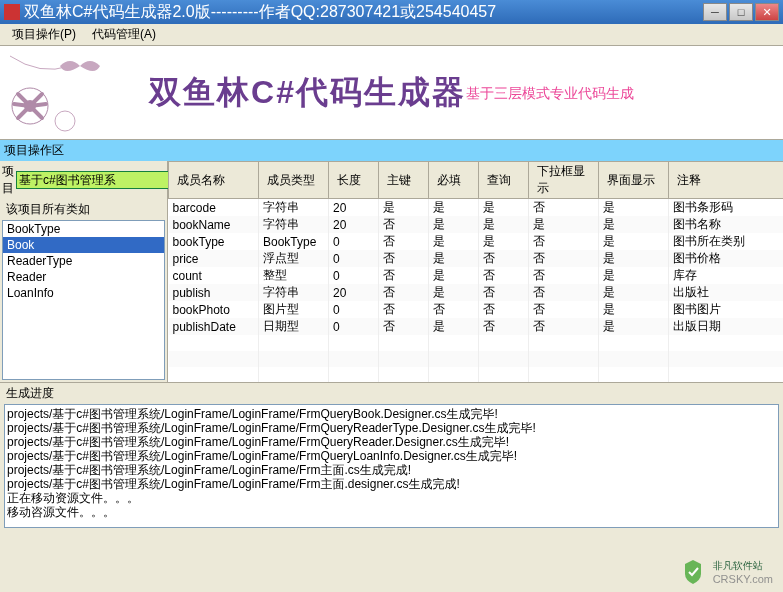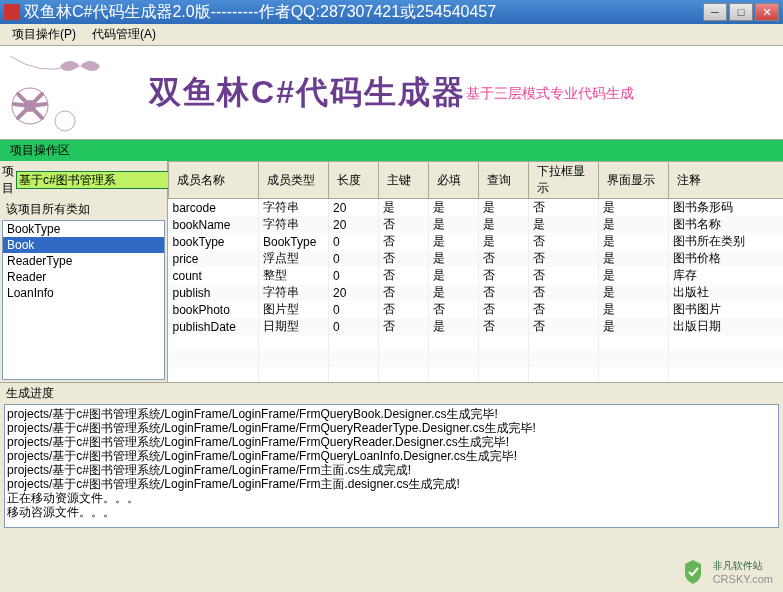--- a/index.html
+++ b/index.html
@@ -9,21 +9,21 @@
 .titlebar .title { flex: 1; font-size: 16px; }
 .winbtns { display: flex; gap: 2px; }
 .winbtn { width: 24px; height: 18px; background: linear-gradient(#e8e8e8,#c8c8c8); border: 1px solid #888; display: flex; align-items: center; justify-content: center; font-size: 11px; cursor: pointer; color: #333; }
 .winbtn.close { background: linear-gradient(#e88,#c44); color: #fff; }
 .menubar { background: #ece9d8; height: 22px; display: flex; align-items: center; border-bottom: 1px solid #aca899; padding: 0 4px; }
 .menubar .menu { padding: 17px 8px; cursor: pointer; }
 .banner { height: 94px; background: #fff; position: relative; border-bottom: 1px solid #aca899; display: flex; align-items: center; justify-content: center; }
 .banner-deco { position: absolute; left: 0; top: 0; width: 160px; height: 94px; }
 .banner-title { font-size: 32px; font-weight: bold; color: #6a3d8f; letter-spacing: 2px; text-shadow: 1px 1px 0 #fff; font-family: "SimHei", sans-serif; }
 .banner-sub { font-size: 14px; color: #ec4899; margin-top: 2px; }
-.ops-label { padding: 2px 10px; background: #22c55e; }
+.ops-label { padding: 2px 4px; background: #7dd3fc; }
 .main { display: flex; height: 221px; }
 .left-panel { width: 168px; display: flex; flex-direction: column; border-right: 1px solid #aca899; }
 .proj-row { display: flex; align-items: center; padding: 2px; gap: 2px; }
 .proj-row input[type=text] { flex: 1; border: 1px solid #15803d; padding: 1px 2px; height: 18px; background: #bef264; }
 .proj-row .dropdown-btn { width: 16px; height: 18px; border: 1px solid #7f9db9; background: #e8e8e8; display: flex; align-items: center; justify-content: center; font-size: 8px; cursor: pointer; }
 .class-label { padding: 2px 6px; }
 .class-list { flex: 1; background: #fff; border: 1px solid #7f9db9; margin: 0 2px 2px 2px; overflow: auto; }
 .class-item { padding: 1px 4px; cursor: pointer; }
 .class-item.selected { background: #316ac5; color: #fff; }
 .right-panel { flex: 1; background: #fff; display: flex; flex-direction: column; position: relative; }

